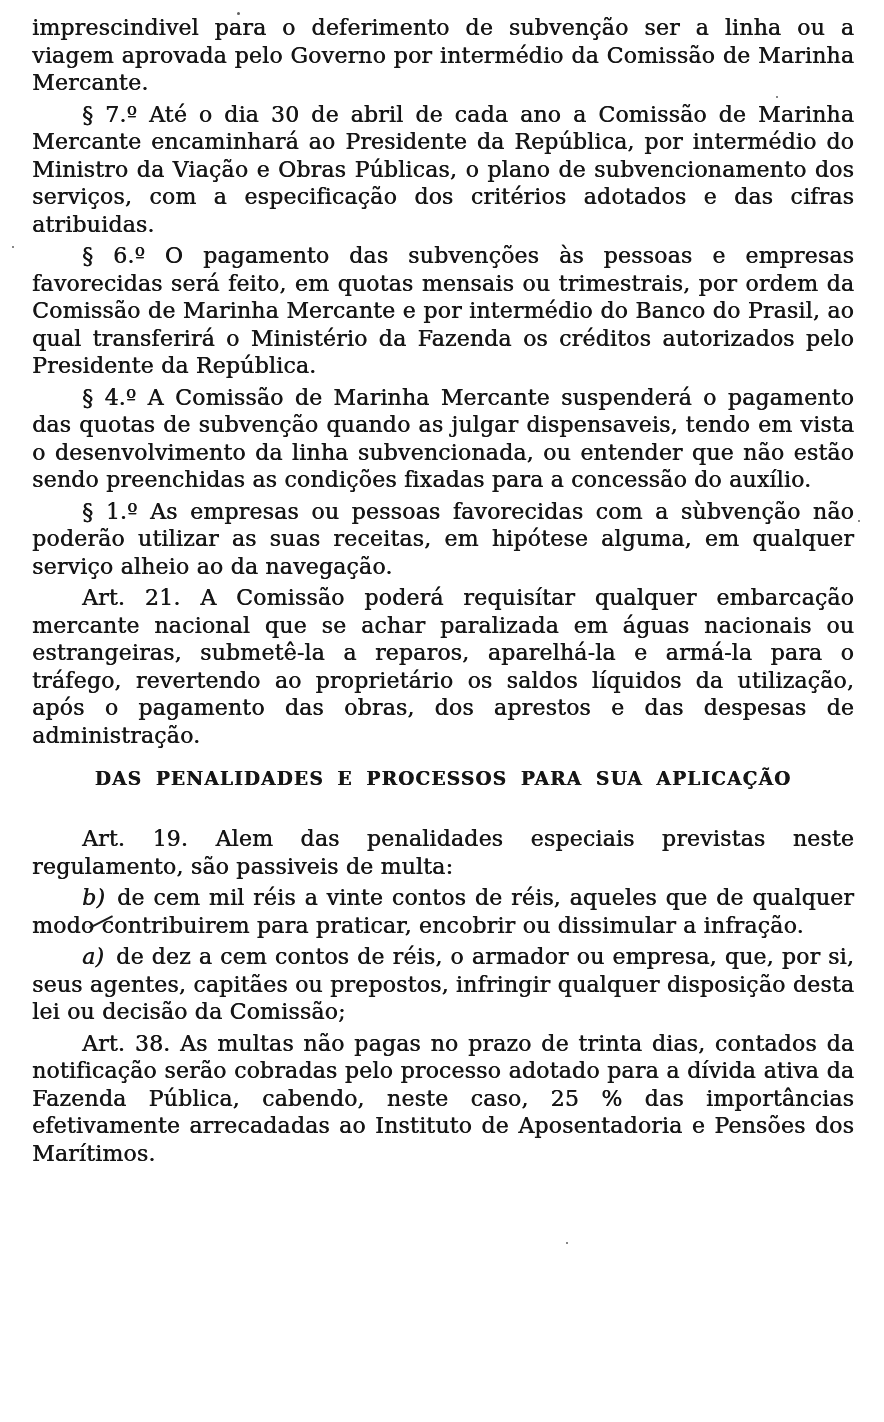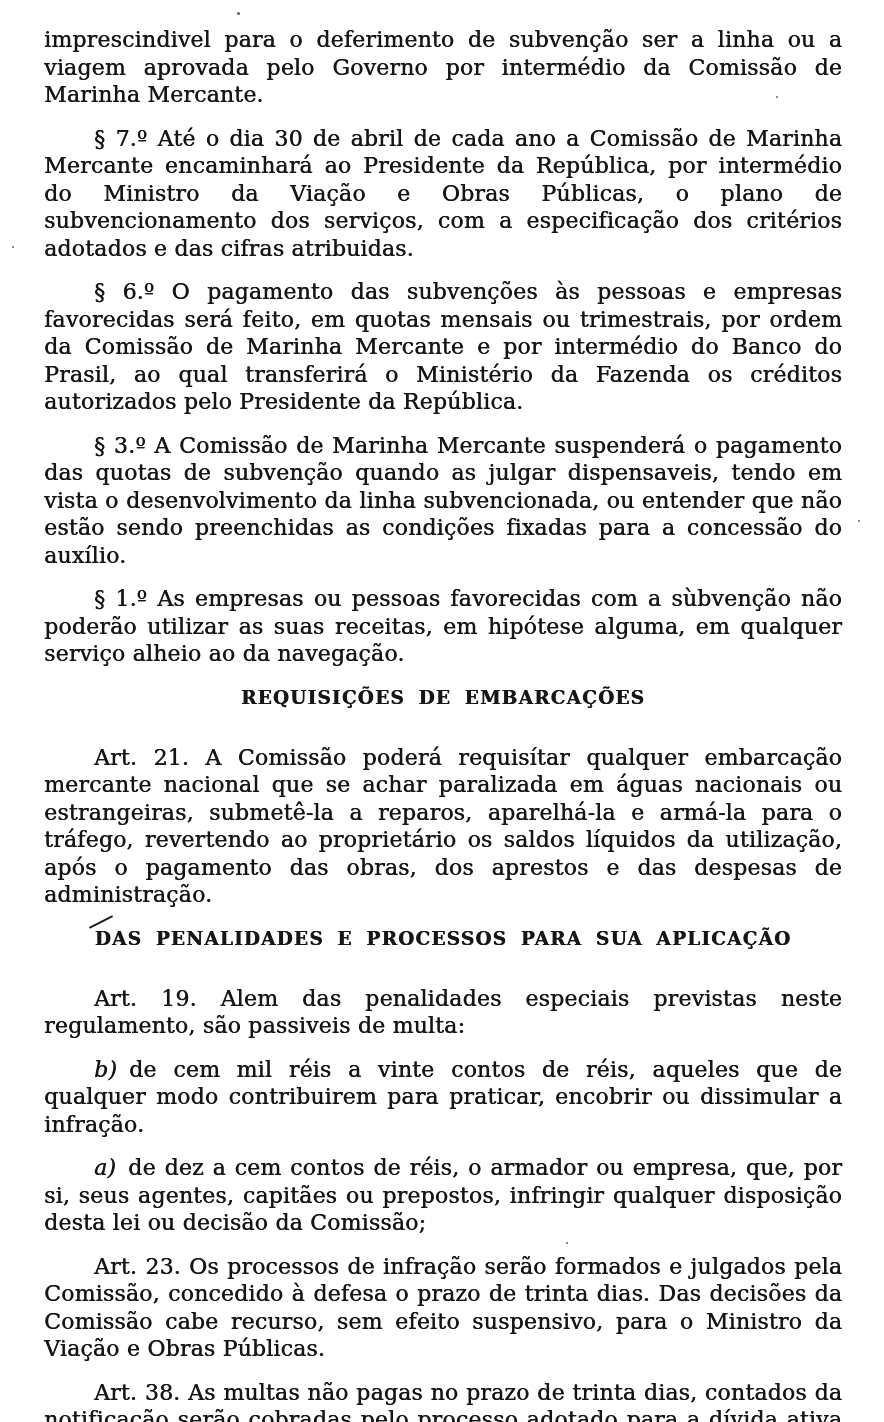--- a/index.html
+++ b/index.html
@@ -16,21 +16,21 @@
     padding: 10px 26px 0 28px;
     font-family: "DejaVu Serif", "Liberation Serif", serif;
     font-size: 22px;
     line-height: 27.5px;
     color: #161616;
     text-align: justify;
     text-shadow: 0.5px 0 0 currentColor; 
     letter-spacing: 0.2px;
   }
   p.para {
-    margin: 16px;
+    margin: 4px;
     text-indent: 50px;
   }
   p.no-indent { text-indent: 0; }
   .mt-6  { margin-top: 6px; }
   .mt-10 { margin-top: 10px; }
   .mt-12 { margin-top: 12px; }
   h2.heading {
     margin: 18px 0 34px 0;
     font-size: 18.5px;
     font-weight: 700;
@@ -72,42 +72,40 @@
 <body>
 
 <article class="page">
 
   <p class="para no-indent">imprescindivel para o deferimento de subvenção ser a linha ou a viagem aprovada pelo Governo por intermédio da Comissão de Marinha Mercante.</p>
 
   <p class="para mt-6">§ 7.º Até o dia 30 de abril de cada ano a Comissão de Marinha Mercante encaminhará ao Presidente da República, por intermédio do Ministro da Viação e Obras Públicas, o plano de subvencionamento dos serviços, com a especificação dos critérios adotados e das cifras atribuidas.</p>
 
   <p class="para">§ 6.º O pagamento das subvenções às pessoas e empresas favorecidas será feito, em quotas mensais ou trimestrais, por ordem da Comissão de Marinha Mercante e por intermédio do Banco do Prasil, ao qual transferirá o Ministério da Fazenda os créditos autorizados pelo Presidente da República.</p>
 
-  <p class="para">§ 3.º A Comissão de Marinha Mercante suspenderá o pagamento das quotas de subvenção quando as julgar dispensaveis, tendo em vista o desenvolvimento da linha subvencionada, ou entender que não estão sendo preenchidas as condições fixadas para a concessão do auxílio.</p>
+  <p class="para">§ 4.º A Comissão de Marinha Mercante suspenderá o pagamento das quotas de subvenção quando as julgar dispensaveis, tendo em vista o desenvolvimento da linha subvencionada, ou entender que não estão sendo preenchidas as condições fixadas para a concessão do auxílio.</p>
 
   <p class="para">§ 1.º As empresas ou pessoas favorecidas com a sùbvenção não poderão utilizar as suas receitas, em hipótese alguma, em qualquer serviço alheio ao da navegação.</p>
 
 
-  <h2 class="heading">REQUISIÇÕES DE EMBARCAÇÕES</h2>
 
   <p class="para">Art. 21. A Comissão poderá requisítar qualquer embarcação mercante nacional que se achar paralizada em águas nacionais ou estrangeiras, submetê-la a reparos, aparelhá-la e armá-la para o tráfego, revertendo ao proprietário os saldos líquidos da utilização, após o pagamento das obras, dos aprestos e das despesas de administração.</p>
 
   <h2 class="heading">DAS PENALIDADES E PROCESSOS PARA SUA APLICAÇÃO</h2>
 
   <p class="para">Art. 19. Alem das penalidades especiais previstas neste regulamento, são passiveis de multa:</p>
 
   <p class="para mt-6">
     <i class="marker">b)</i><span>de cem mil réis a vinte contos de réis, aqueles que de qualquer modo contribuirem para praticar, encobrir ou dissimular a infração.</span>
   </p>
 
   <p class="para mt-10">
     <i class="marker">a)</i><span>de dez a cem contos de réis, o armador ou empresa, que, por si, seus agentes, capitães ou prepostos, infringir qualquer disposição desta lei ou decisão da Comissão;</span>
   </p>
 
-  <p class="para mt-12">Art. 23. Os processos de infração serão formados e julgados pela Comissão, concedido à defesa o prazo de trinta dias. Das decisões da Comissão cabe recurso, sem efeito suspensivo, para o Ministro da Viação e Obras Públicas.</p>
 
   <p class="para mt-12">Art. 38. As multas não pagas no prazo de trinta dias, contados da notificação serão cobradas pelo processo adotado para a dívida ativa da Fazenda Pública, cabendo, neste caso, 25 % das importâncias efetivamente arrecadadas ao Instituto de Aposentadoria e Pensões dos Marítimos.</p>
 
 </article>
 
 <div class="pen-mark"></div>
 <div class="speck s1"></div>
 <div class="speck s2"></div>
 <div class="speck s3"></div>
 <div class="speck s4"></div>

